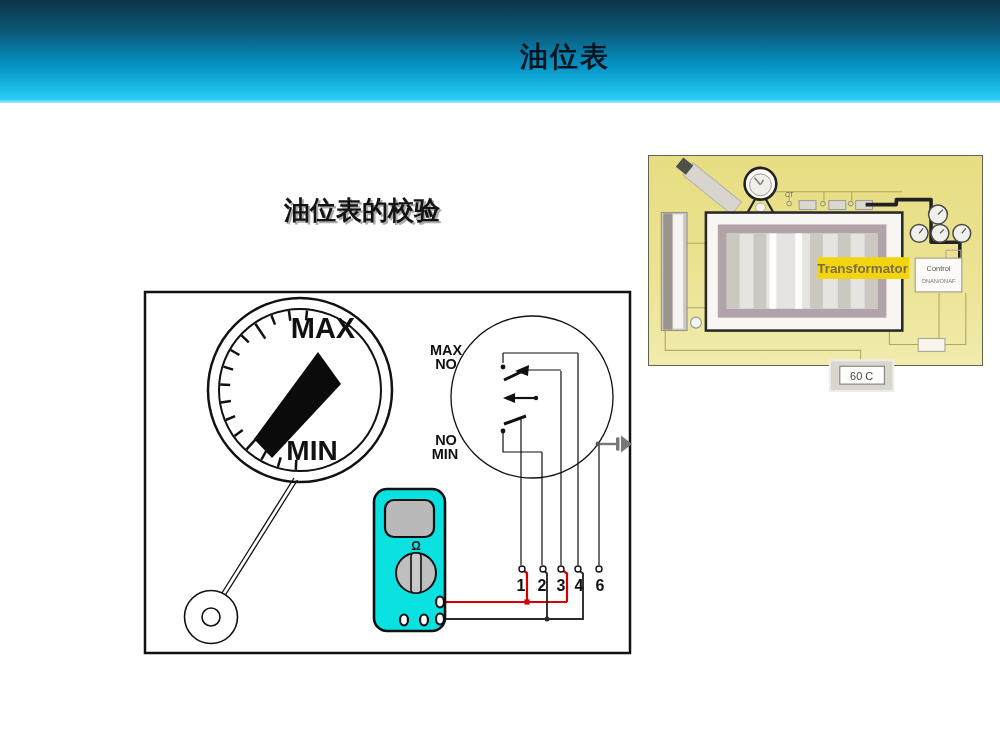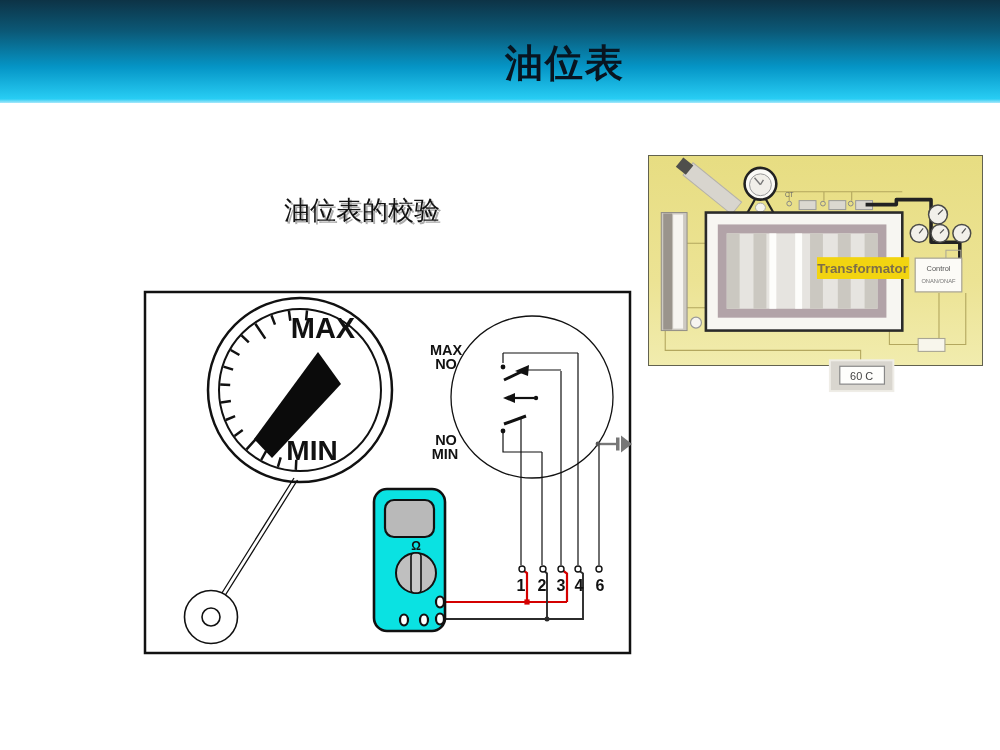--- a/index.html
+++ b/index.html
@@ -7,26 +7,26 @@
     width:1000px; height:750px; position:relative; overflow:hidden;
     background:#ffffff;
     font-family:"Liberation Sans", sans-serif;
   }
   .header {
     position:absolute; left:0; top:0; width:1000px; height:103px;
     background:linear-gradient(180deg,#0d3346 0%,#0b5876 30%,#0595c6 65%,#28cdf4 96%,#a8e8fb 100%);
   }
   .header-title {
     position:absolute; left:455px; top:38px; width:220px; text-align:center;
-    font-size:38px; font-weight:bold; color:#081521; letter-spacing:2px;
+    font-size:28px; font-weight:bold; color:#081521; letter-spacing:2px;
     font-family:"Liberation Serif", serif;
   }
   .subtitle {
     position:absolute; left:284px; top:193px;
-    font-size:26px; font-weight:normal; color:#131313;
+    font-size:26px; font-weight:bold; color:#131313;
     text-shadow:2px 2px 0 #ababab;
     font-family:"Liberation Serif", serif;
   }
   .diagram { position:absolute; left:143px; top:290px; width:493px; height:366px; }
   .panel {
     position:absolute; left:648px; top:155px; width:335px; height:211px;
     background:linear-gradient(180deg,#e7dd82 0%,#ece394 60%,#f1ecae 100%);
     border:1px solid #62624f; box-sizing:border-box;
   }
   svg { display:block; }

